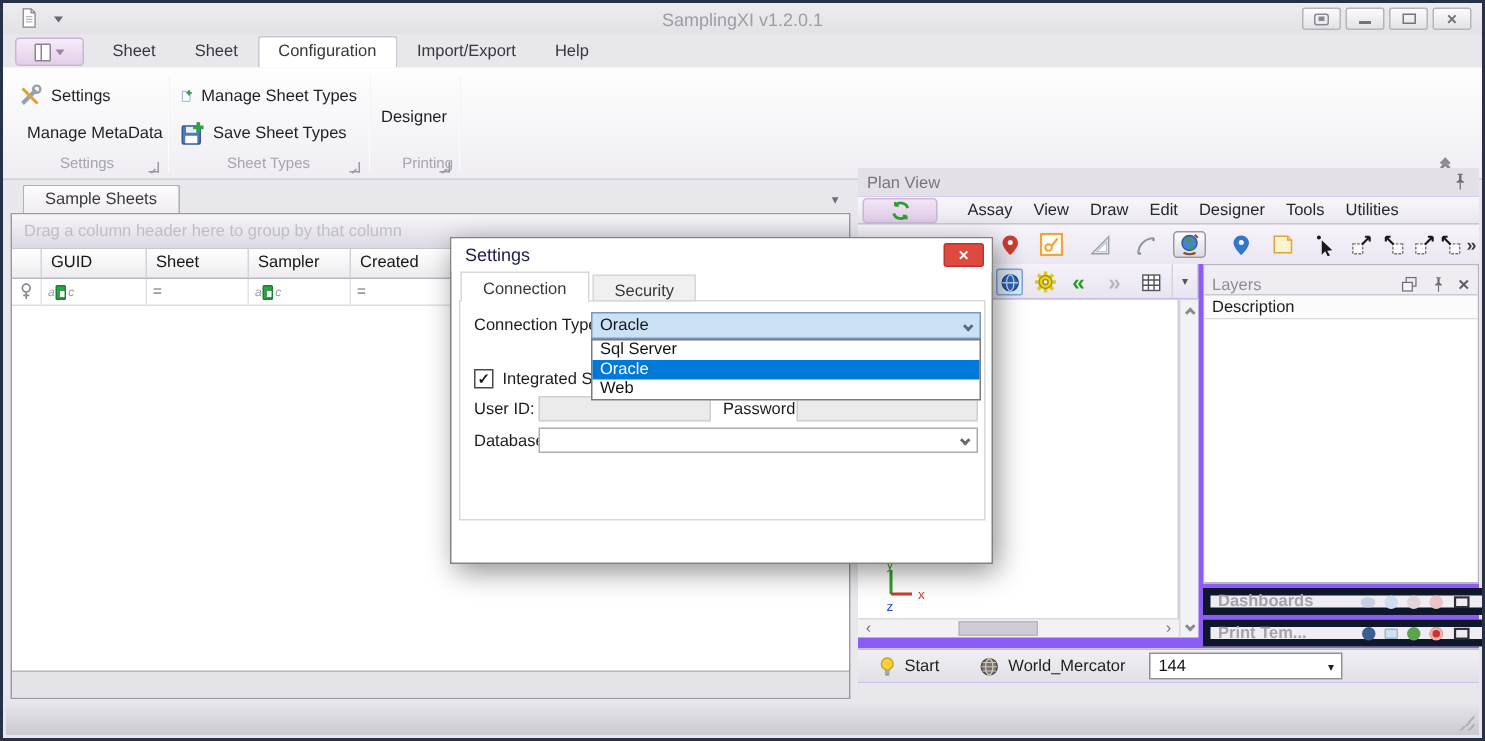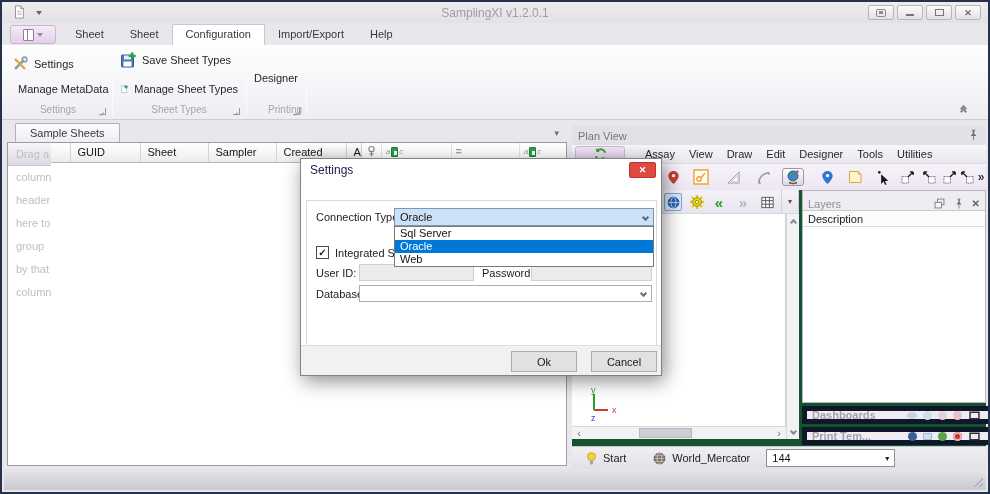--- a/index.html
+++ b/index.html
@@ -33,34 +33,34 @@
 .launcher::before{content:'';position:absolute;right:1px;bottom:1px;width:4px;height:1px;background:#9a98a1;transform:rotate(-45deg);transform-origin:right bottom}
 .gsep{position:absolute;top:5px;bottom:4px;width:1px;background:#dbd9df;border-right:1px solid #fbfbfc}
 .chev{display:inline-block;width:5px;height:5px;border-right:2px solid #8a8890;border-bottom:2px solid #8a8890}
 .chev.up{transform:rotate(-135deg)}
 .chev.down{transform:rotate(45deg)}
 .collapse{position:absolute;right:22px;bottom:5px;display:flex;flex-direction:column;gap:0px}
 
 .lpanel{position:absolute;left:5px;top:121px;width:560px;height:343px}
 .ltab{position:absolute;left:8px;top:0;height:19px;padding:0 14px;line-height:19px;font-size:11px;color:#3a393f;background:linear-gradient(#fcfbfd,#efedf2);border:1px solid #b1afb7;border-bottom:none;border-radius:2px 2px 0 0;z-index:2}
 .lcaret{position:absolute;right:8px;top:5px;color:#6e6d74;font-size:9px}
-.lbox{position:absolute;left:0;top:19px;right:0;bottom:0;border:1px solid #9c9aa3;background:#fff;display:flex;flex-direction:row}
+.lbox{position:absolute;left:0;top:19px;right:0;bottom:0;border:1px solid #9c9aa3;background:#fff;display:flex;flex-direction:column}
 .grouprow{height:23px;background:linear-gradient(#f7f5f9,#dcd9e3);border-bottom:1px solid #c9c7cf;font-size:11px;color:#bfbdc6;line-height:23px;padding-left:8px}
 .ghead{height:20px;display:flex;background:linear-gradient(#ffffff,#ecebef);border-bottom:1px solid #b7b5bd}
 .gh{border-right:1px solid #d4d3d8;font-size:11px;color:#151515;line-height:19px;padding-left:6px;overflow:hidden}
 .gfilter{height:18px;display:flex;border-bottom:1px solid #dddce1}
 .gf{border-right:1px solid #e4e3e8;display:flex;align-items:center;gap:1px;padding-left:4px;overflow:hidden}
 .gbody{flex:1;background:#fff}
 .gfootbar{height:18px;background:#e4e3e7;border-top:1px solid #bab8c0}
 .eq{font-size:10px;font-weight:bold;color:#9b9aa2}
 .abc{display:flex;align-items:center;gap:1px;font-size:8px;color:#9b9aa2}
 .greenbox{width:7px;height:10px;background:#2fa148;border:1px solid #1d7f33;border-radius:1px;position:relative}
 .greenbox::before{content:'';position:absolute;left:2px;top:3px;width:3px;height:4px;background:#fff}
 
-.rpanel{position:absolute;left:570px;top:124px;width:414px;height:343px;background:#14532d}
+.rpanel{position:absolute;left:570px;top:110px;width:414px;height:343px;background:#8b5cf6}
 .rhead{position:absolute;left:0;top:0;right:0;height:19px;background:#e3e1e7;display:flex;align-items:center;padding:0 6px;font-size:11px;color:#77757d}
 .menurow{position:absolute;left:0;top:19px;right:0;height:19px;background:linear-gradient(#f8f7fa,#e9e7ed);border-bottom:1px solid #dbd9e0;display:flex;align-items:center}
 .mbtn{width:50px;height:17px;margin:0 13px 0 3px;border:1px solid #c9b6d4;border-radius:3px;background:linear-gradient(#f2e6f5,#ddc9e6);display:flex;align-items:center;justify-content:center}
 .mitem{padding:0 7px;font-size:11px;color:#26262c}
 .toolbar1{position:absolute;left:0;top:38px;right:0;height:26px;background:linear-gradient(#f7f3fa,#ebe6f1)}
 .ticon{position:absolute;top:4px;width:18px;height:18px;display:flex;align-items:center;justify-content:center}
 .tframe{border:1px solid #9a98a0;border-radius:3px;background:linear-gradient(#fdfdfe,#dcdae2)}
 .ovf{font-size:12px;font-weight:bold;color:#3a3a40}
 .toolbar2{position:absolute;left:0;top:64px;width:227px;height:24px;background:linear-gradient(#f4f1f8,#e9e5f0);border-bottom:1px solid #d8d5de;border-right:1px solid #cfcdd5}
 .t2icon{position:absolute;top:3px;width:18px;height:18px;display:flex;align-items:center;justify-content:center}
@@ -284,31 +284,31 @@
         <svg class="i" width="16" height="16">
             <use href="#i-coins"></use>
           </svg>
         <span>Manage MetaData</span>
       </div>
       <div class="gfoot">Settings</div>
       <span class="launcher"></span>
     </div>
     <div class="gsep" style="left:110px"></div>
     <div class="rgroup" style="left:114px;width:126px">
+      <div class="gbtn" style="margin-top:4px">
+        <svg class="i" width="16" height="16">
+            <use href="#i-docplus"></use>
+          </svg>
+        <span>Manage Sheet Types</span>
+      </div>
       <div class="gbtn">
         <svg class="i" width="16" height="16">
             <use href="#i-floppyplus"></use>
           </svg>
         <span>Save Sheet Types</span>
-      </div>
-      <div class="gbtn" style="margin-top:4px">
-        <svg class="i" width="16" height="16">
-            <use href="#i-docplus"></use>
-          </svg>
-        <span>Manage Sheet Types</span>
       </div>
       <div class="gfoot">Sheet Types</div>
       <span class="launcher"></span>
     </div>
     <div class="gsep" style="left:244px"></div>
     <div class="rgroup" style="left:248px;width:52px">
       <div class="gbtn" style="margin-top:18px;justify-content:center">
         <span>Designer</span>
       </div>
       <div class="gfoot" style="text-align:right;padding-left:4px">Printing</div>
@@ -567,20 +567,24 @@
 
   <div class="bottomstrip">
     <span class="grip"></span>
   </div>
 
   <div class="dialog">
     <div class="dtitle">Settings</div>
     <div class="dclose">
         <span>✕</span>
       </div>
+    <div class="dtabs">
+      <div class="dtab active">Connection</div>
+      <div class="dtab">Security</div>
+    </div>
     <div class="dpage">
       <span class="dlabel" style="left:9px;top:10px">Connection Type:</span>
       <div class="dcombo">
         <span>Oracle</span>
         <span class="cv chev down" style="border-color:#5a6b7c"></span>
       </div>
       <div class="dcheck">
         <span class="cbox">
             <span>✓</span>
           </span>
@@ -593,19 +597,15 @@
       </div>
       <span class="dlabel" style="left:9px;top:66px">User ID:</span>
       <div class="dinput" style="left:52px;top:63px;width:115px"></div>
       <span class="dlabel" style="left:175px;top:66px">Password:</span>
       <div class="dinput" style="left:224px;top:63px;width:121px"></div>
       <span class="dlabel" style="left:9px;top:87px">Database:</span>
       <div class="dcombo2">
         <span class="cv chev down" style="border-color:#6a6a70"></span>
       </div>
     </div>
-    <div class="dfoot">
-      <div class="dbtn" style="left:210px">Ok</div>
-      <div class="dbtn" style="left:290px">Cancel</div>
-    </div>
   </div>
 
 </div>
 
 </body></html>

